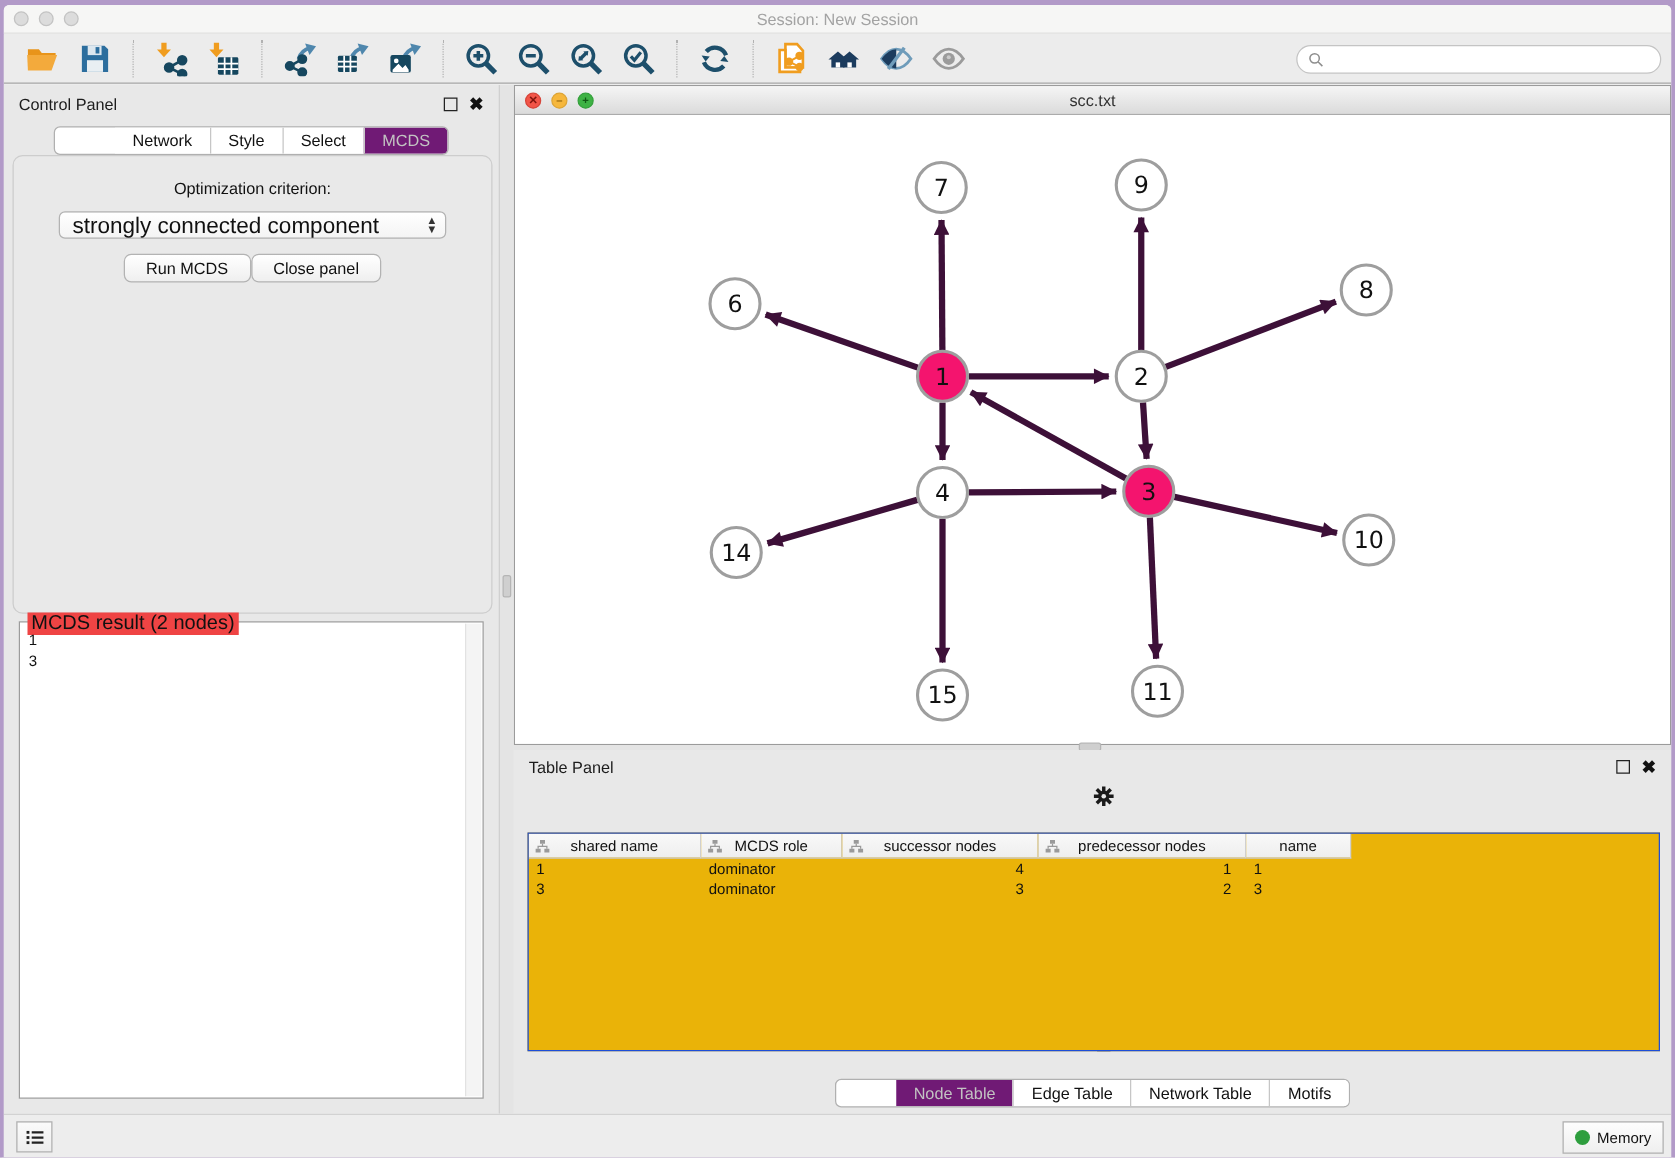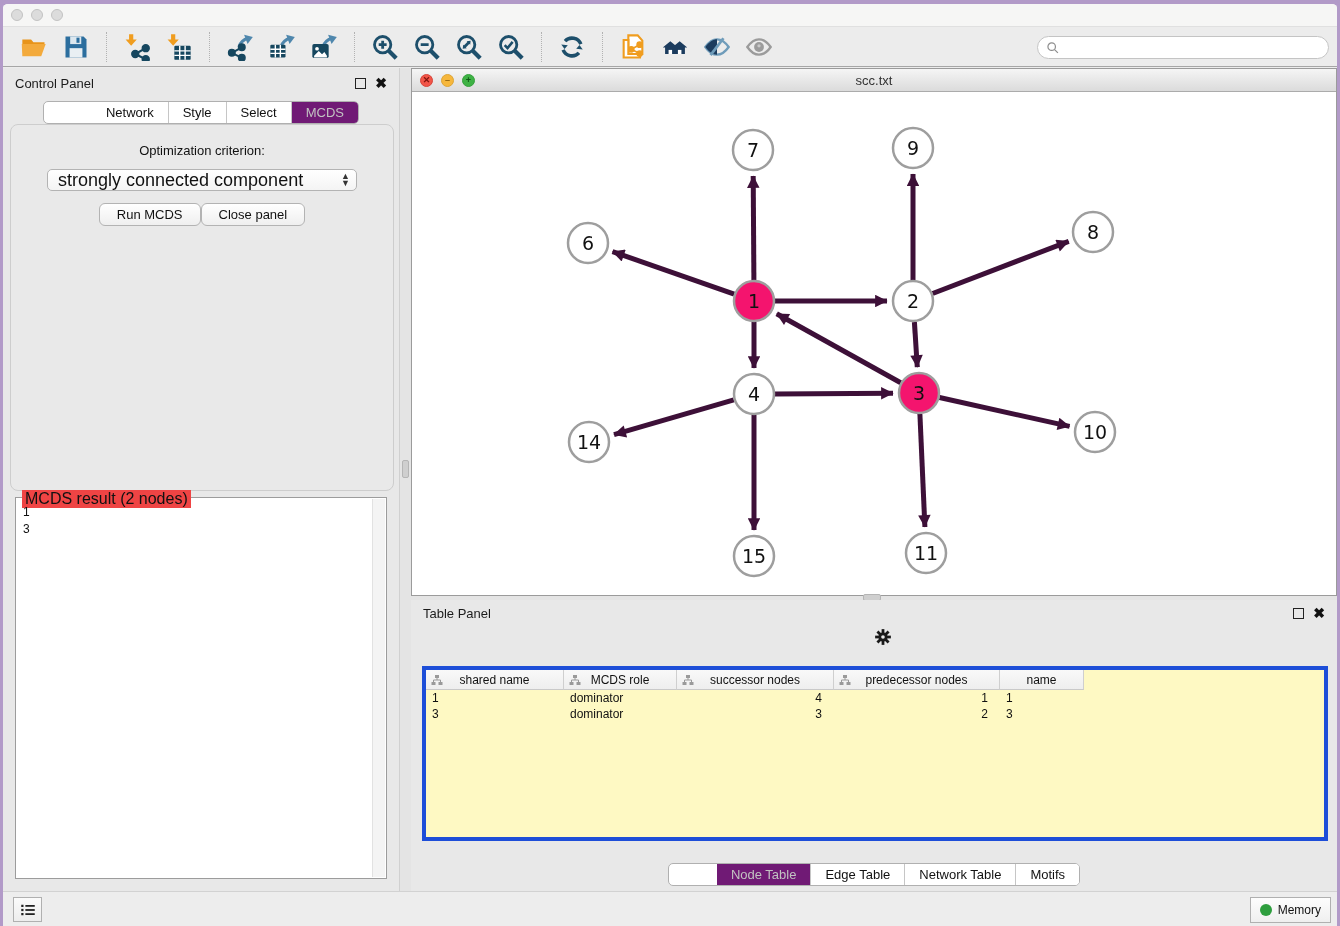--- a/index.html
+++ b/index.html
@@ -82,22 +82,22 @@
   .h-divider .handle-h { position:absolute; left:452px; top:-2px; width:18px; height:7px;
                          background:#cfcfcf; border:1px solid #b5b5b5; border-radius:2px; }
 
   
   .table-panel { flex:1; background:#e8e8e8; position:relative; }
   .tp-header { height:26px; display:flex; align-items:center; padding:0 12px; }
   .tp-toolbar { height:40px; display:flex; align-items:center; padding-left:18px; gap:17px;flex-direction:column; }
   .tt-btn { width:24px; height:24px; display:flex; align-items:center; justify-content:center; }
   .tt-btn svg { width:22px; height:22px; }
   .tt-btn .fx { font-family:"Liberation Serif", serif; font-style:italic; font-size:20px; color:#b3b3b3; }
-  .node-table { position:absolute; left:11px; right:9px; top:66px; height:175px; background:#fef9c3;
-                border:4px solid #1d4ed8; overflow:hidden; }
+  .node-table { position:absolute; left:11px; right:9px; top:66px; height:175px; background:#eab308;
+                border:1px solid #1d4ed8; overflow:hidden; }
   .t-headrow { display:flex; height:20px; }
   .t-h { background:linear-gradient(#f9f9f9,#eeeeee); border-right:1px solid #cfcfcf; border-bottom:1px solid #c9c9c9;
          display:flex; align-items:center; justify-content:center; font-size:12px; color:#111; position:relative; }
   .t-h .attr-ico { position:absolute; left:5px; width:12px; height:12px; }
   .t-row { display:flex; height:16px; }
   .t-c { font-size:12px; color:#111; padding:1px 6px; white-space:nowrap; overflow:hidden; }
   .t-c.right { text-align:right; padding-right:12px; }
   .tp-tabs { position:absolute; left:0; right:0; bottom:5px; text-align:center; }
 
   
@@ -115,20 +115,21 @@
 <body>
 
 <div class="app">
 
   <div class="titlebar">
     <div class="traffic">
       <span class="tl"></span>
       <span class="tl"></span>
       <span class="tl"></span>
     </div>
+    <div class="win-title">Session: New Session</div>
   </div>
 
   <div class="toolbar">
     <span id="main-toolbar-icons" style="display:flex;align-items:center;">
         <span class="tb-btn">
           <svg viewBox="0 0 24 24">
             <path d="M2 5.5h7.5l2 2.5H21v3H2z" fill="#e8941a"></path>
             <path d="M1.5 9.5H22l-3.8 10.5H2z" fill="#f3aa3c"></path>
           </svg>
         </span>

